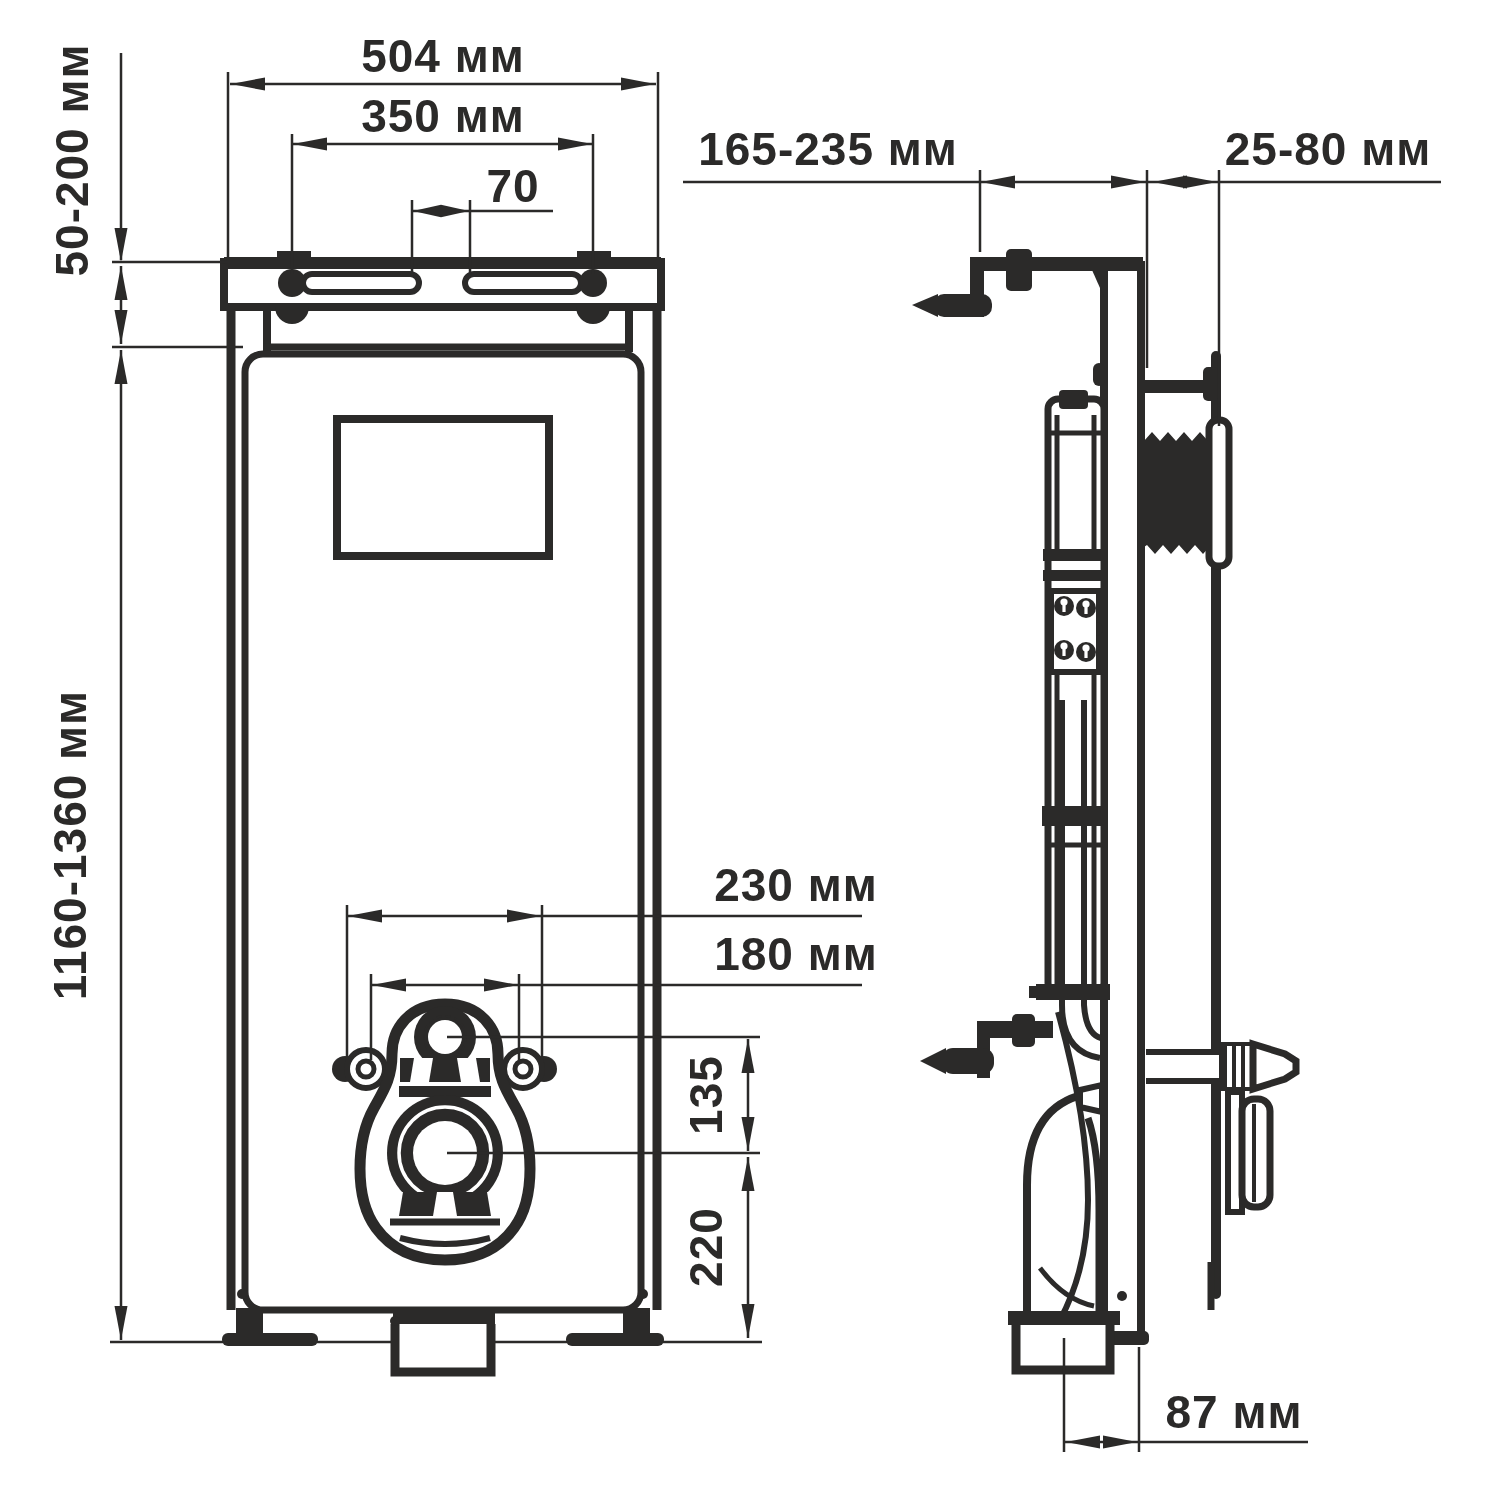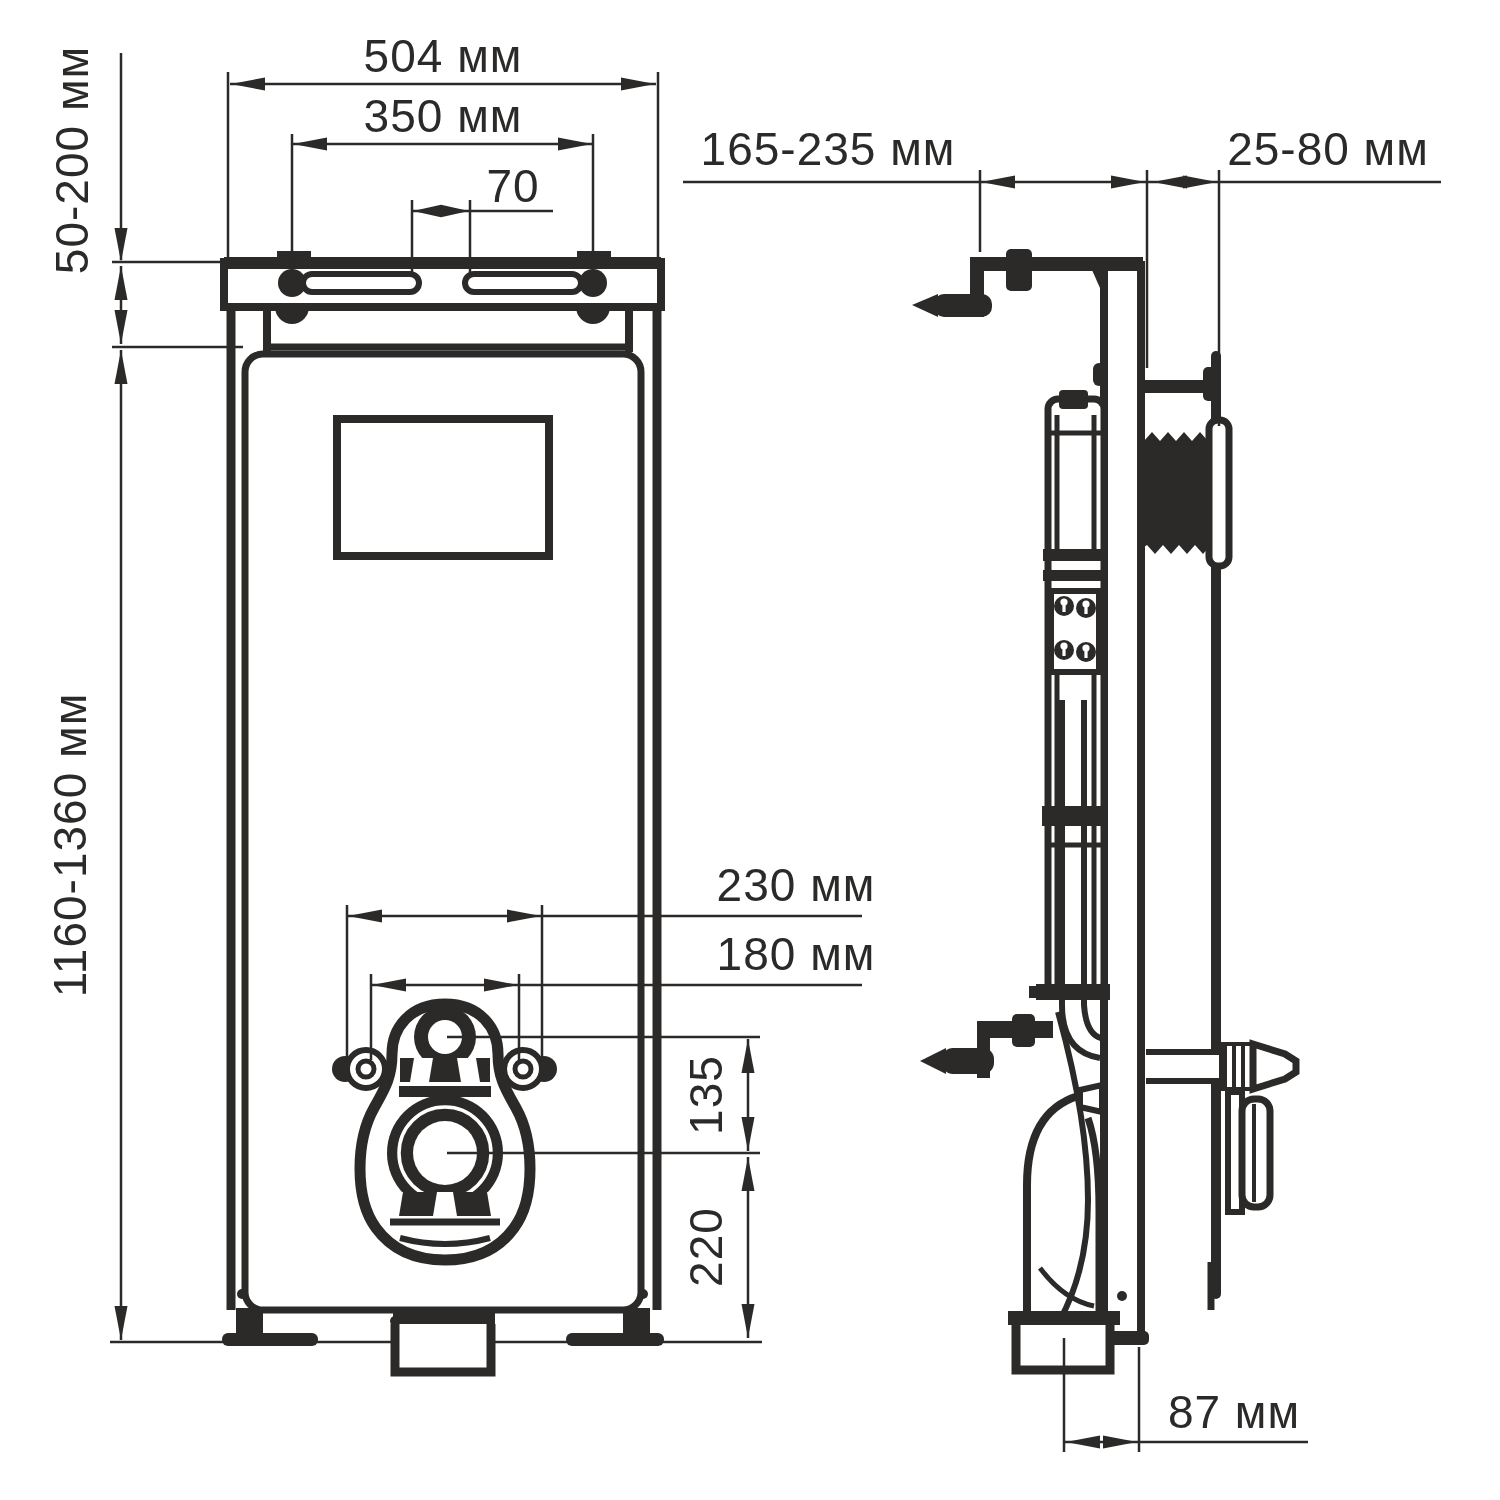--- a/index.html
+++ b/index.html
@@ -1,16 +1,16 @@
 <!DOCTYPE html>
 <html><head>
 <meta charset="utf-8">
 <style>
   html,body{margin:0;padding:0;background:#ffffff;}
-  .stage{width:1500px;height:1500px;background:#ffffff;position:relative;overflow:hidden;}
+  .stage{width:1500px;height:1500px;background:#ffffff;position:relative;overflow:hidden;font-weight:bold;}
   svg{display:block;}
   text{font-family:"Liberation Sans", sans-serif;fill:#2b2a29;}
   .dimlabel{font-size:46px;letter-spacing:1px;}
   .ln{stroke:#2b2a29;fill:none;}
   .thin{stroke-width:2.5;}
   .arrow{fill:#2b2a29;stroke:none;}
   .blk{fill:#2b2a29;stroke:none;}
   .wht{fill:#ffffff;stroke:none;}
 </style>
 </head>

